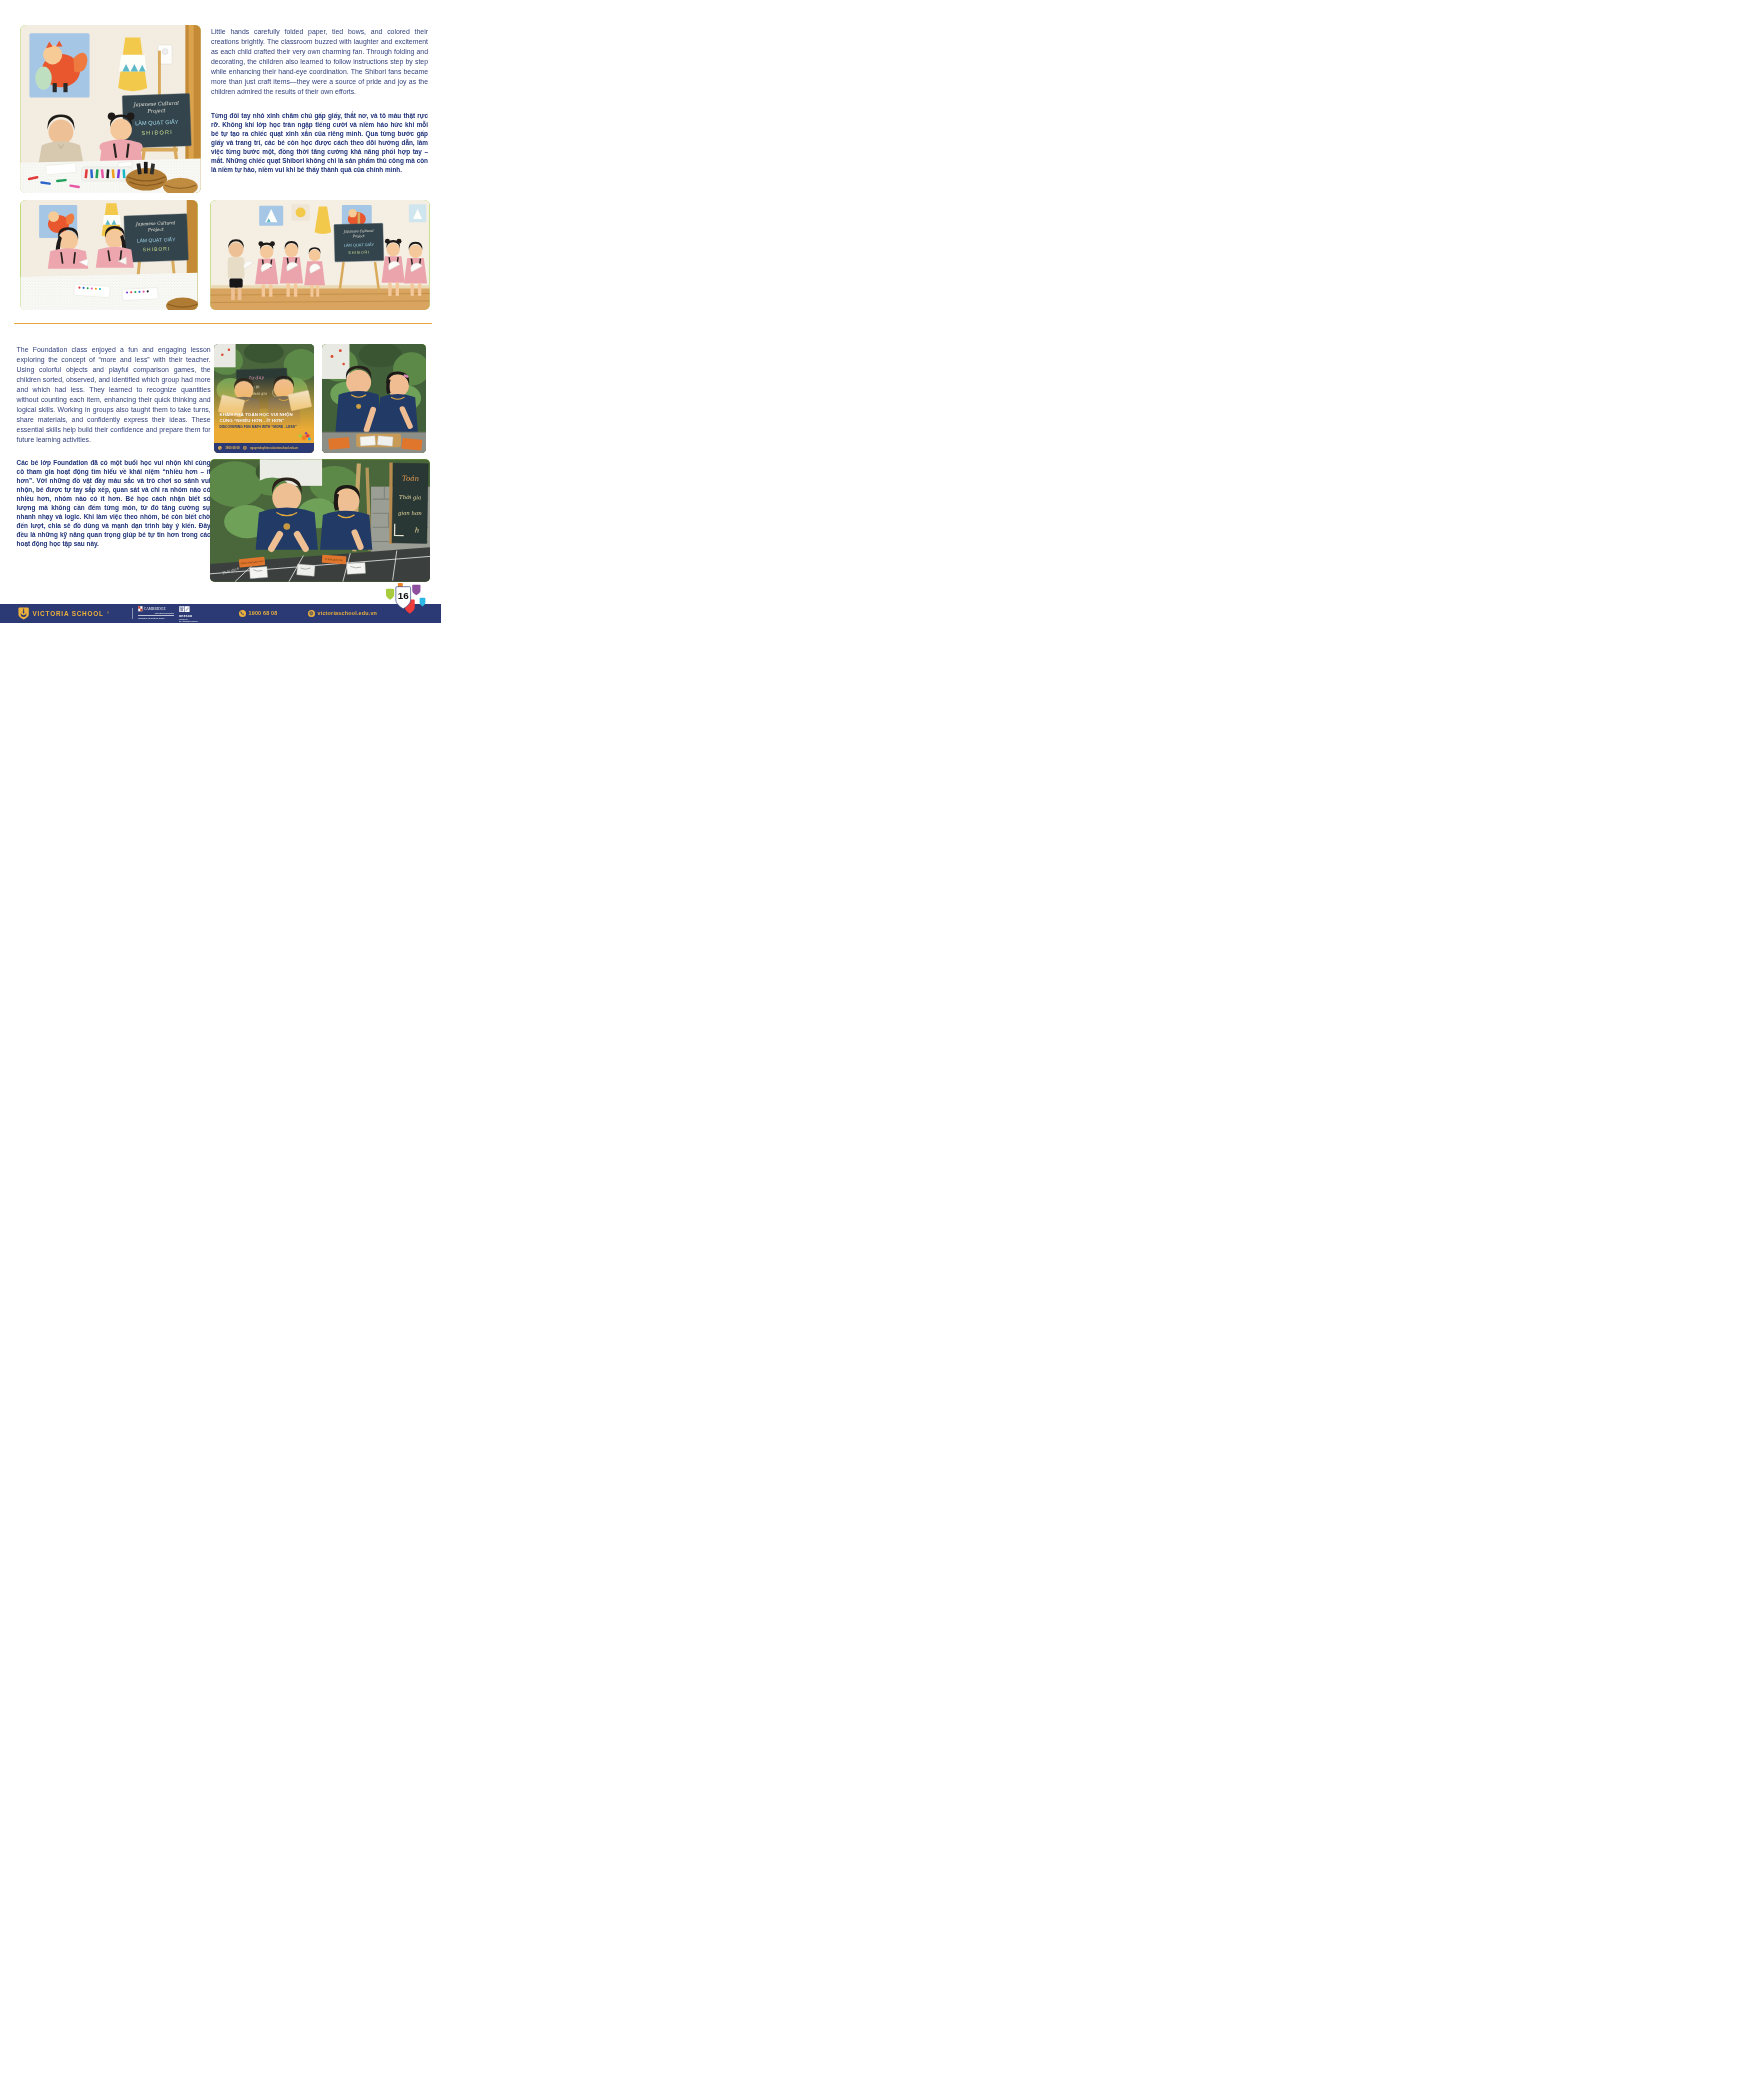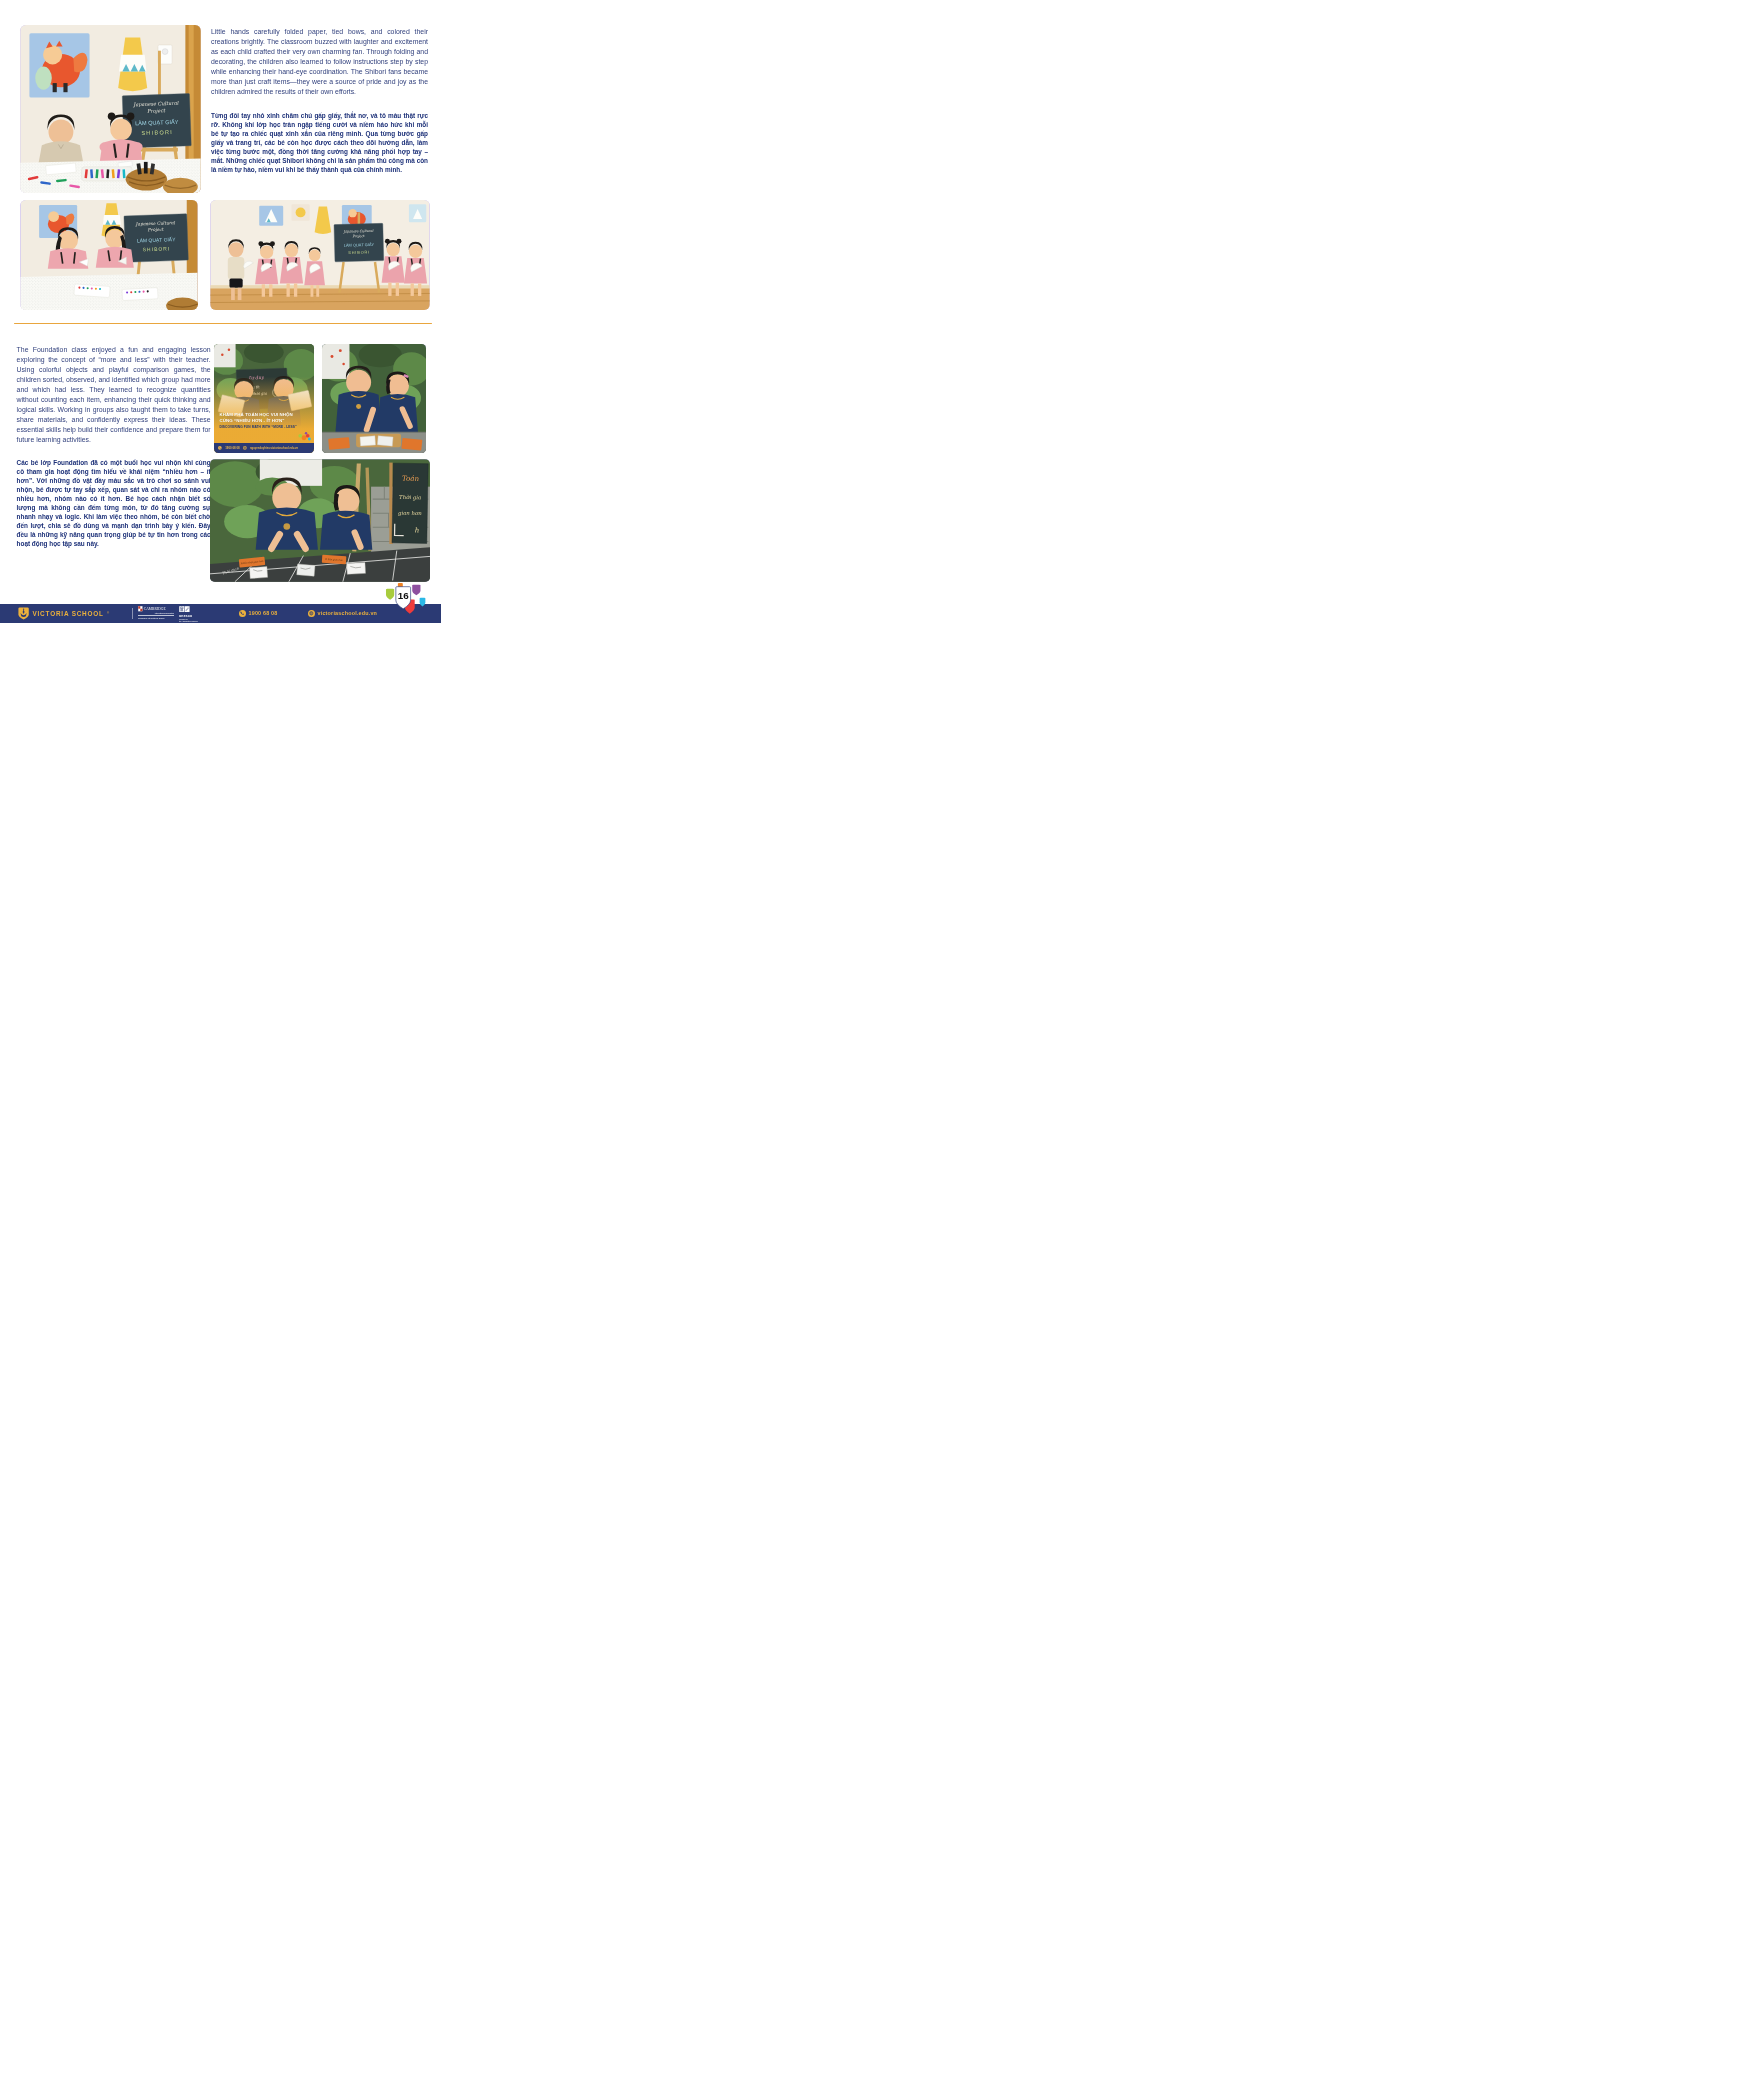--- a/index.html
+++ b/index.html
@@ -1,18 +1,18 @@
 <!DOCTYPE html>
 <html style="font-size:6.6px"><head>
 <meta charset="utf-8">
 <style>
   html,body{margin:0;padding:0;background:#ffffff;}
   .page{position:relative;width:441px;height:623px;background:#ffffff;overflow:hidden;
         font-family:"Liberation Sans",sans-serif;}
-  .photo{position:absolute;border-radius:5.8px;overflow:hidden;background:#c4b5fd;}
+  .photo{position:absolute;border-radius:5.8px;overflow:hidden;background:#84cc16;}
   .photo svg{display:block;width:100%;height:100%;}
   .para-en{position:absolute;color:#33427e;font-size:6.9px;line-height:10px;text-align:justify;}
   .para-vi{position:absolute;color:#1c3078;font-weight:bold;font-size:6.4px;line-height:9px;text-align:justify;}
   .divider{position:absolute;height:1.2px;background:#e9a63e;border-radius:0.8px;}
   
   .promo{position:absolute;border-radius:4.2px;overflow:hidden;background:#49663c;}
   .promo svg.bg{position:absolute;inset:0;width:100%;height:100%;}
   .promo .grad{position:absolute;inset:0;background:linear-gradient(180deg,rgba(242,179,61,0) 30%,rgba(242,179,61,.55) 55%,rgba(240,173,52,.97) 78%);}
   .promo .titles{position:absolute;left:5.4px;right:4.2px;bottom:24px;}
   .promo .t-vi{color:#ffffff;font-weight:bold;font-size:4.4px;line-height:5.4px;letter-spacing:0.1px;

